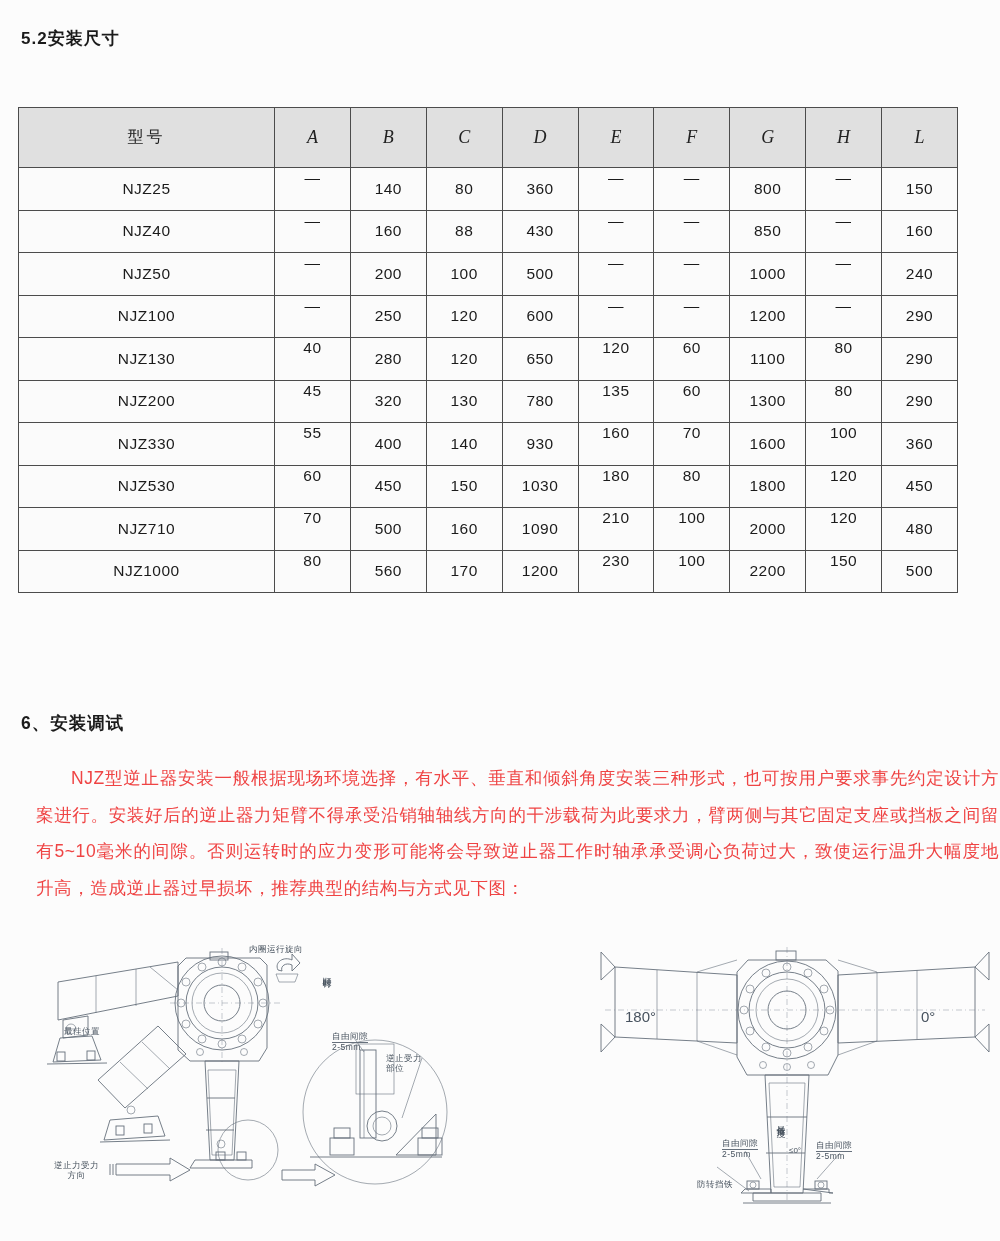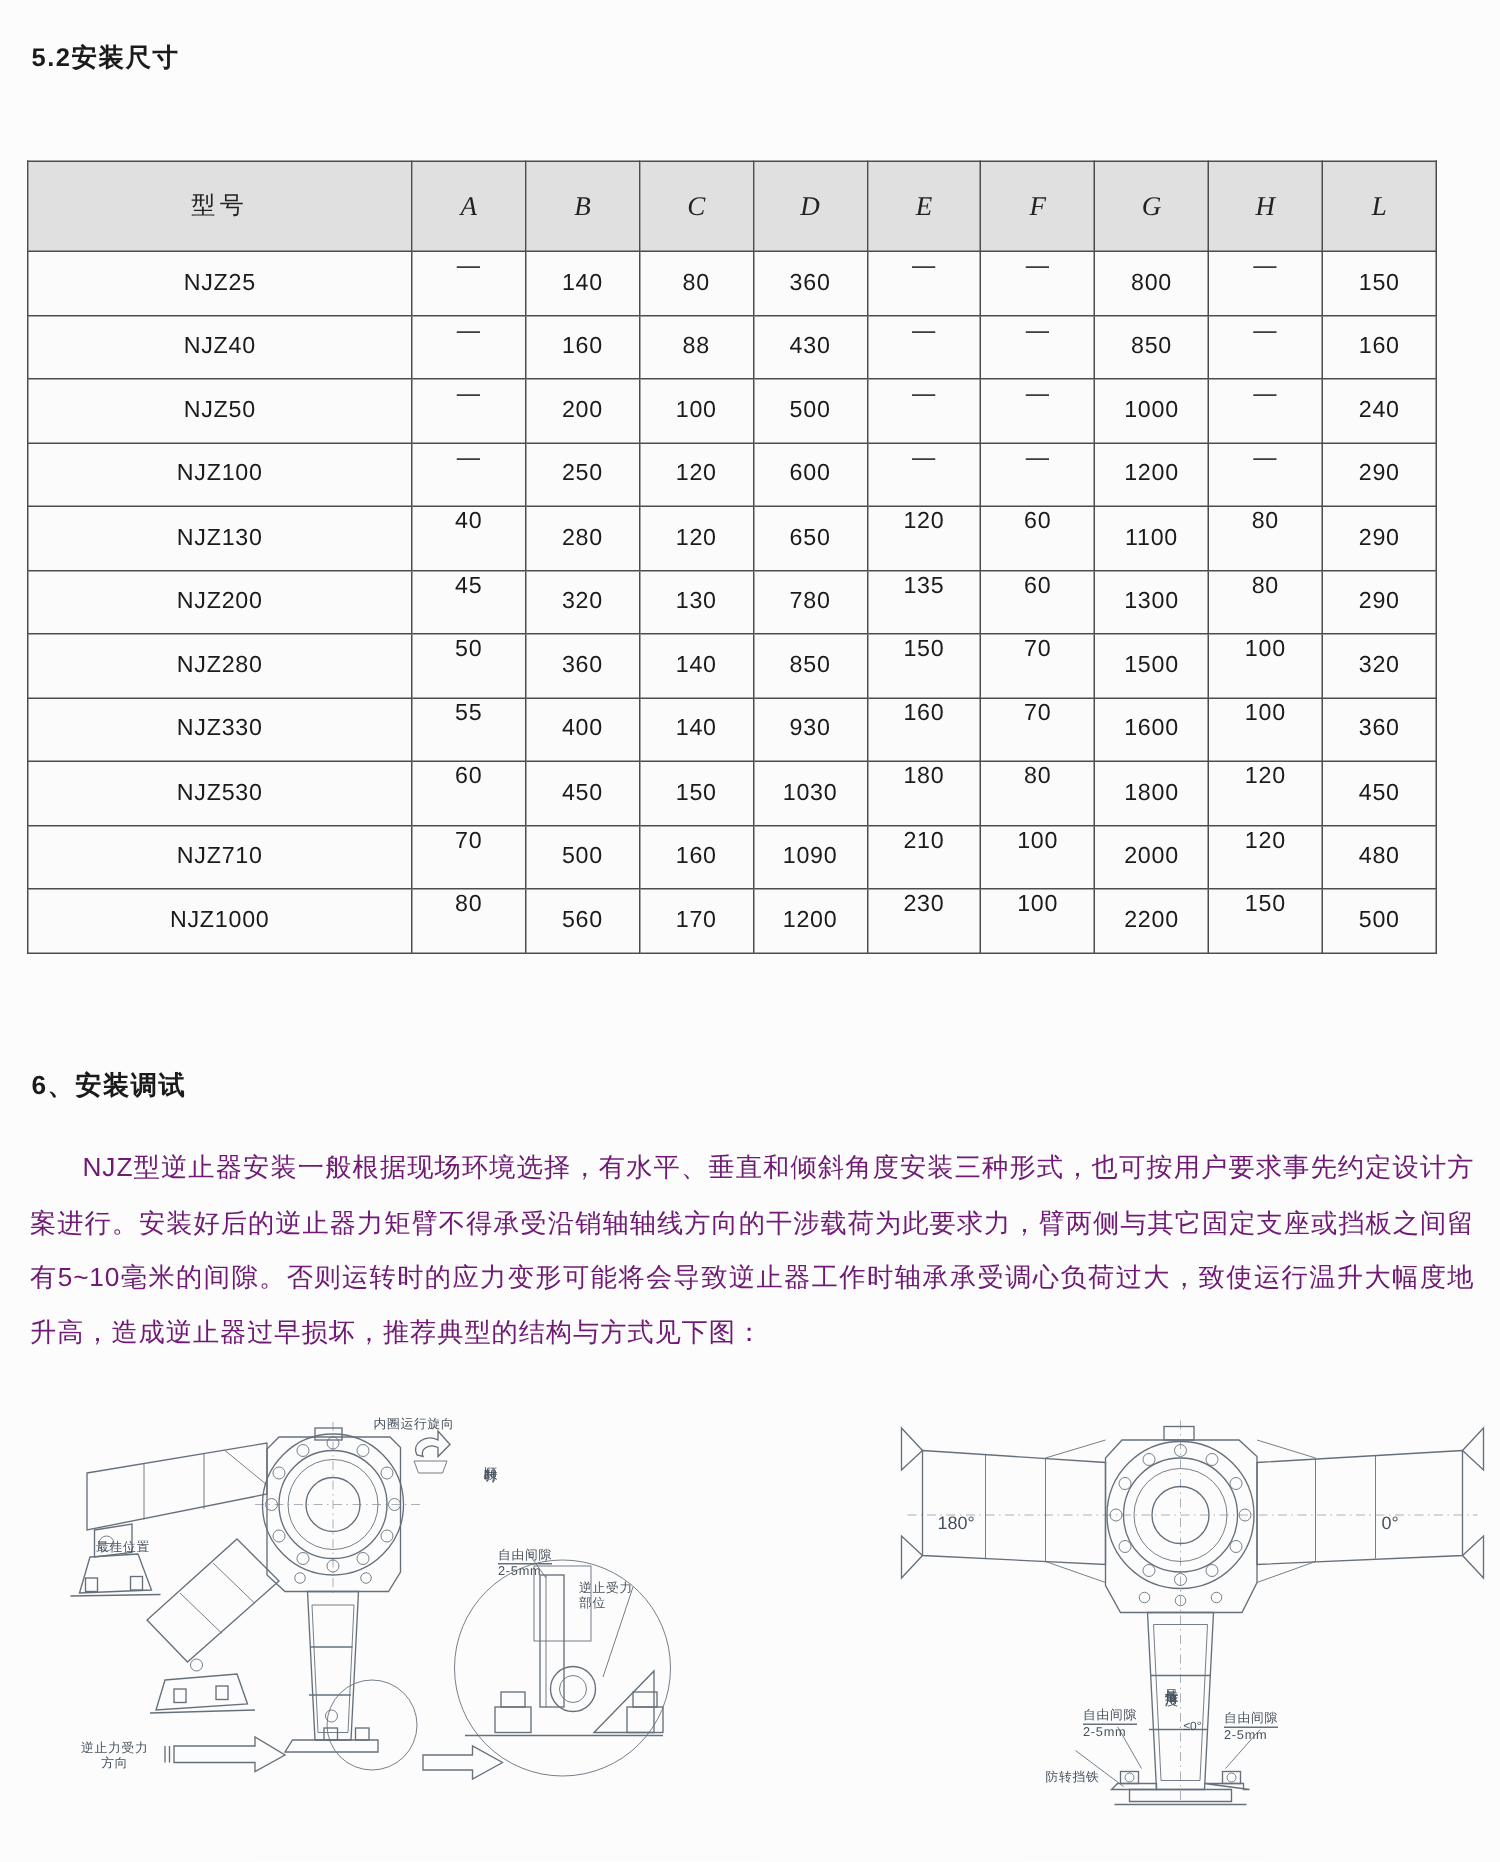--- a/index.html
+++ b/index.html
@@ -36,39 +36,39 @@
   
   .note {
     position:absolute; left:20px; top:616px; width:962px;
     font-size:17.5px; line-height:35px; letter-spacing:0.6px; color:#181818;
   }
   .sec6 {
     position:absolute; left:21px; top:711px;
     font-size:17.5px; font-weight:600; letter-spacing:1px;text-align:right;
   }
   .para {
-    position:absolute; left:20px; top:760px; width:963px;
+    position:absolute; left:36px; top:760px; width:963px;
     font-size:17.5px; line-height:36.5px; letter-spacing:0.6px;
-    text-indent:2em; text-align:justify; color:#701a75;
+    text-indent:2em; text-align:justify; color:#ef4444;
   }
   
   .drawing { position:absolute; }
   svg .ln  { fill:none; stroke:#66707c; stroke-width:0.9; }
   svg .lnt { fill:none; stroke:#66707c; stroke-width:0.6; }
   svg .dash{ fill:none; stroke:#8d97a2; stroke-width:0.5; stroke-dasharray:6 3 1 3; }
   .dlabel {
     position:absolute; font-size:8.5px; line-height:9.5px; color:#47525e;
     letter-spacing:0.5px; white-space:nowrap;
   }
   .dlabel .ul { border-bottom:0.8px solid #66707c; display:inline-block; }
   .vlabel {
     position:absolute; font-size:9px; color:#47525e; letter-spacing:1px;
     writing-mode:vertical-rl; text-orientation:upright; line-height:10px;
   }
-  .alabel { position:absolute; font-size:12px; color:#47525e; }
+  .alabel { position:absolute; font-size:15px; color:#47525e; }
 </style>
 </head>
 <body>
 
 <div class="sheet">
 
   <div class="sec-title">5.2安装尺寸</div>
 
   <table class="dims">
     <thead>
@@ -150,32 +150,20 @@
           <td>NJZ200</td>
           <td class="top-col">45</td>
           <td>320</td>
           <td>130</td>
           <td>780</td>
           <td class="top-col">135</td>
           <td class="top-col">60</td>
           <td>1300</td>
           <td class="top-col">80</td>
           <td>290</td>
-        </tr>
-        <tr>
-          <td>NJZ280</td>
-          <td class="top-col">50</td>
-          <td>360</td>
-          <td>140</td>
-          <td>850</td>
-          <td class="top-col">150</td>
-          <td class="top-col">70</td>
-          <td>1500</td>
-          <td class="top-col">100</td>
-          <td>320</td>
         </tr>
         <tr>
           <td>NJZ330</td>
           <td class="top-col">55</td>
           <td>400</td>
           <td>140</td>
           <td>930</td>
           <td class="top-col">160</td>
           <td class="top-col">70</td>
           <td>1600</td>

